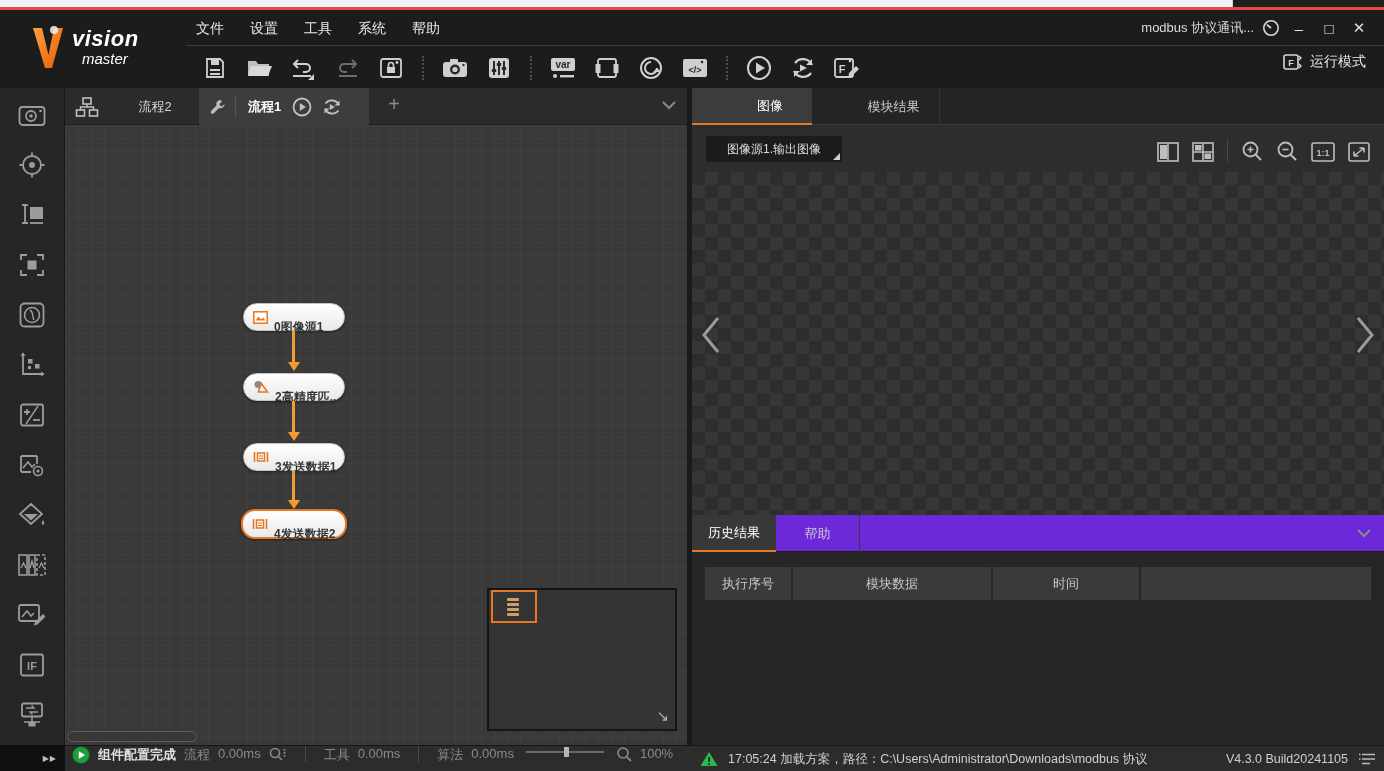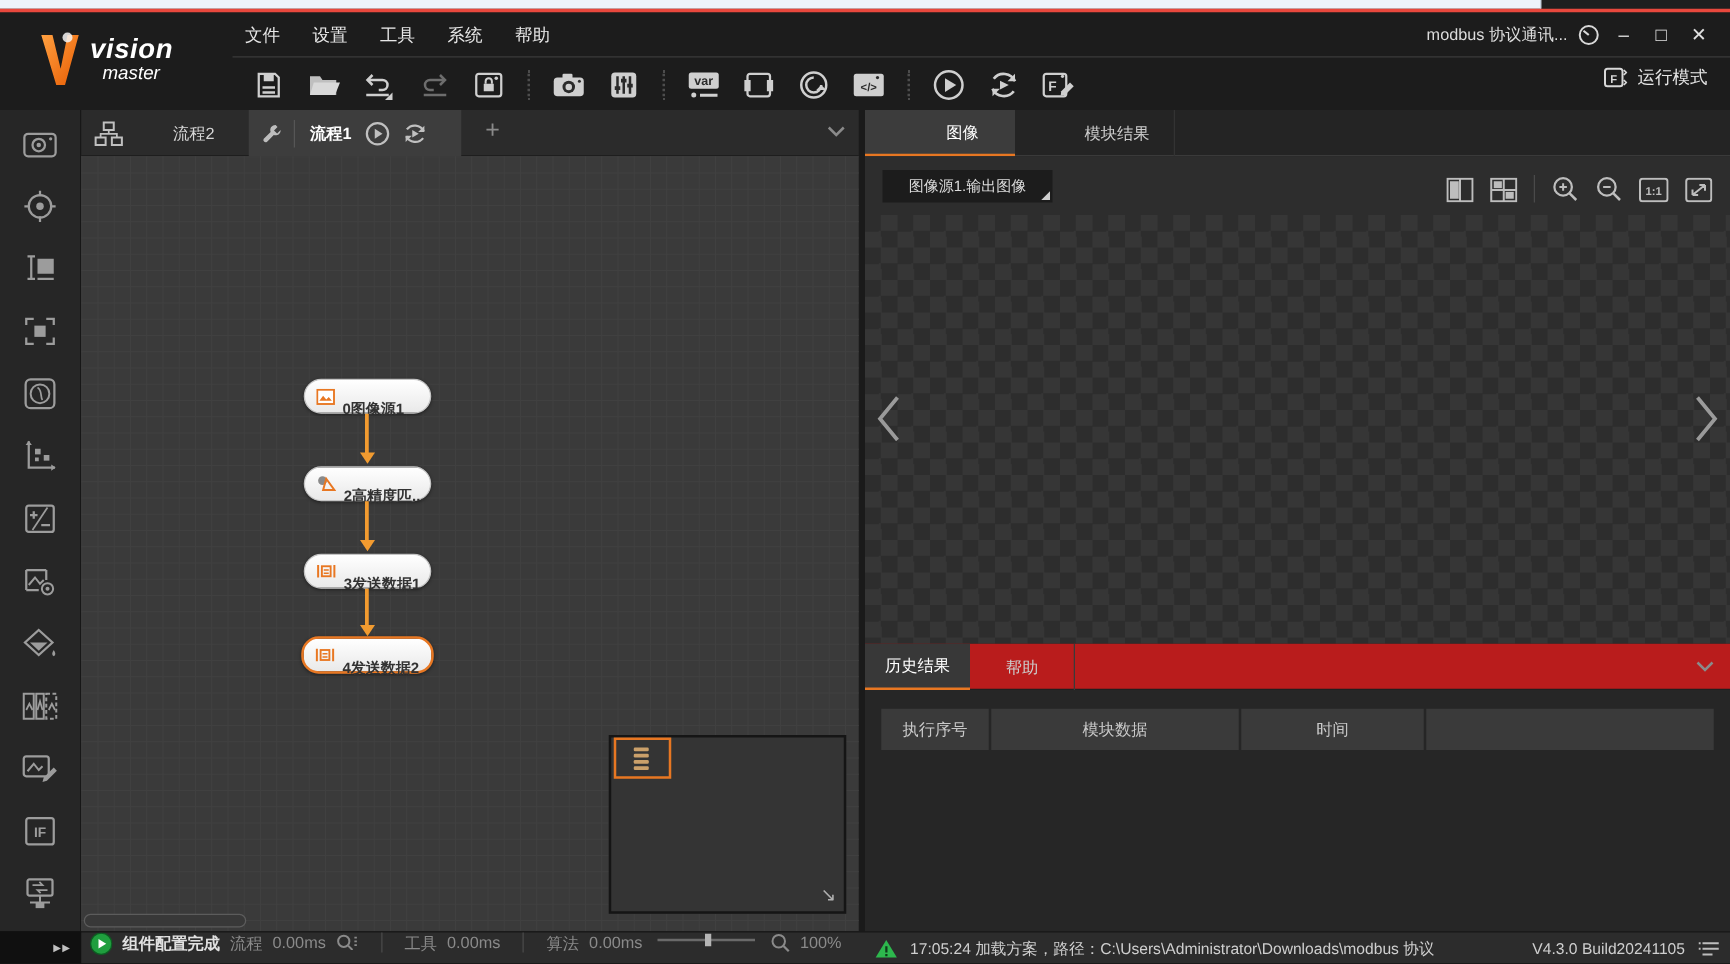--- a/index.html
+++ b/index.html
@@ -86,21 +86,21 @@
   .img-sep { height:22px; width:1px; background:#4a4a4a; }
 
   .image-view { position:absolute; left:0; top:84px; width:692px; height:343px;
     background: conic-gradient(#363636 25%, #2d2d2d 0 50%, #363636 0 75%, #2d2d2d 0);
     background-size: 26px 26px; }
   .iv-chevron { position:absolute; top:142px; }
   .iv-chevron.left { left:6px; }
   .iv-chevron.right { right:6px; }
 
   .bottom-panel { position:absolute; left:0; top:427px; width:692px; height:230px; background:#262626; }
-  .bp-tabbar { position:absolute; left:0; top:0; width:692px; height:37px; background:#b91c1c; border-bottom:1px solid #1f1f1f; }
+  .bp-tabbar { position:absolute; left:0; top:0; width:692px; height:37px; background:#6d28d9; border-bottom:1px solid #1f1f1f; }
   .bp-tab { position:absolute; top:0; height:37px; display:flex; align-items:center; justify-content:center; font-size:13px; color:#cccccc; }
   .bp-tab.active { background:#383838; color:#fff; border-bottom:2px solid #e87722; }
   .bp-tab-hist { left:0; width:84px; }
   .bp-tab-help { left:84px; width:84px; border-right:1px solid #3a3a3a; }
   .bp-chevron { position:absolute; right:12px; top:12px; }
 
   .result-table { position:absolute; left:13px; top:52px; width:666px; }
   .th-row { display:flex; gap:2px; }
   .th-cell { background:#3a3a3a; height:33px; color:#c8c8c8; font-size:13px; display:flex; align-items:center; justify-content:center; }
   .th-c0 { width:86px; } .th-c1 { width:146px; } .th-c2 { width:198px; } .th-c3 { flex:1; }

